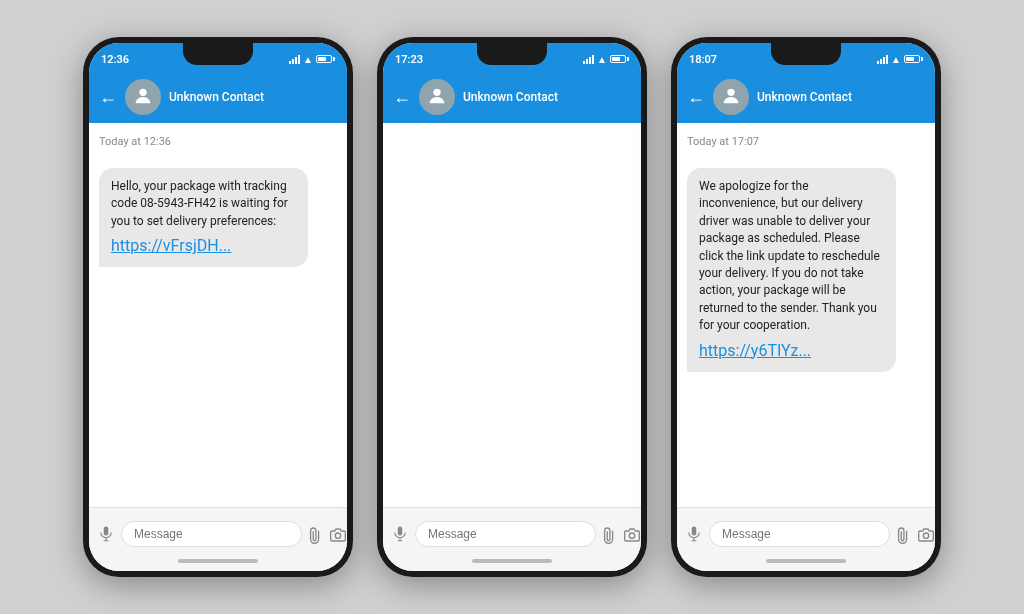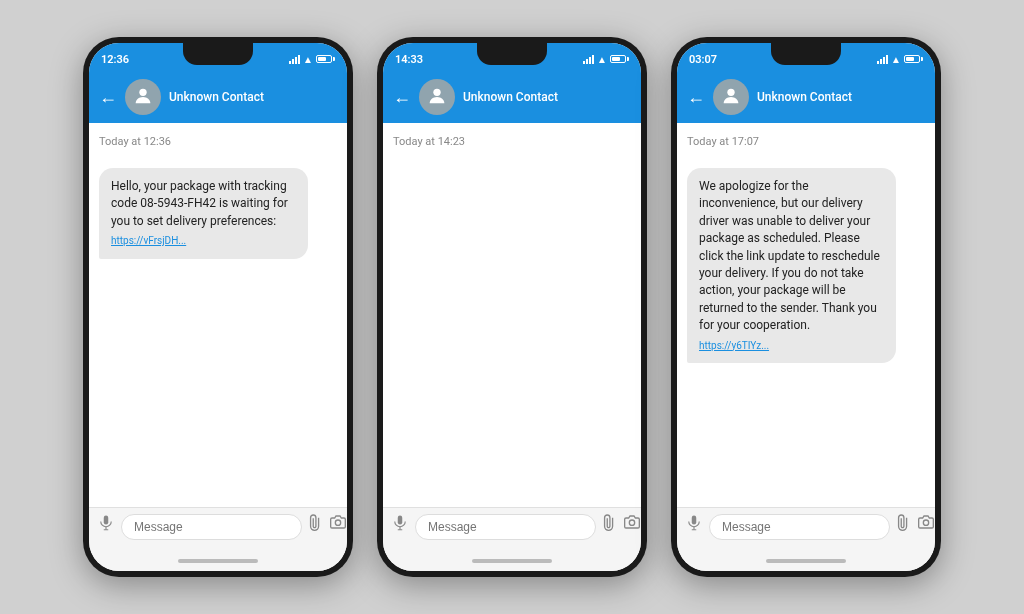--- a/index.html
+++ b/index.html
@@ -157,29 +157,29 @@
       font-size: 12px;
       color: #222;
       line-height: 1.45;
     }
 
     .message-link {
       color: #1a8fe0;
       text-decoration: underline;
       display: block;
       margin-top: 4px;
-      font-size: 10px;
+      font-size: 16px;
     }
 
     
     .input-bar {
       background: #f5f5f5;
       border-top: 1px solid #e0e0e0;
       display: flex;
-      align-items: flex-start;
+      align-items: flex-end;
       padding: 6px 8px;
       gap: 6px;
       height: 46px;
     }
 
     .mic-icon {
       font-size: 18px;
       color: #888;
     }
 
@@ -324,21 +324,21 @@
       <div class="home-indicator">
         <div class="home-bar"></div>
       </div>
     </div>
   </div>
     <div class="phone">
     <div class="notch"></div>
     <div class="phone-inner">
 
       <div class="status-bar">
-        <span class="status-time">14:33</span>
+        <span class="status-time">17:23</span>
         <div class="status-icons">
           <div class="signal-bars">
             <div class="signal-bar" style="height:3px"></div>
             <div class="signal-bar" style="height:5px"></div>
             <div class="signal-bar" style="height:7px"></div>
             <div class="signal-bar" style="height:9px"></div>
           </div>
           <span style="font-size:10px;color:#fff;">▲</span>
           <div class="battery">
             <div class="battery-body">
@@ -356,21 +356,20 @@
             <svg width="22" height="22" viewBox="0 0 24 24" fill="white">
               <circle cx="12" cy="8" r="4"></circle>
               <path d="M4 20c0-4 3.6-7 8-7s8 3 8 7"></path>
             </svg>
           </span>
         </div>
         <span class="contact-name">Unknown Contact</span>
       </div>
 
       <div class="chat-area">
-        <span class="timestamp-label">Today at 14:23</span>
       </div>
 
       <div class="input-bar">
         <span class="mic-icon">
           <svg width="18" height="18" viewBox="0 0 24 24" fill="#888">
             <rect x="9" y="2" width="6" height="12" rx="3"></rect>
             <path d="M5 10a7 7 0 0014 0" stroke="#888" stroke-width="1.5" fill="none"></path>
             <line x1="12" y1="17" x2="12" y2="21" stroke="#888" stroke-width="1.5"></line>
             <line x1="9" y1="21" x2="15" y2="21" stroke="#888" stroke-width="1.5"></line>
           </svg>
@@ -392,21 +391,21 @@
       <div class="home-indicator">
         <div class="home-bar"></div>
       </div>
     </div>
   </div>
     <div class="phone">
     <div class="notch"></div>
     <div class="phone-inner">
 
       <div class="status-bar">
-        <span class="status-time">03:07</span>
+        <span class="status-time">18:07</span>
         <div class="status-icons">
           <div class="signal-bars">
             <div class="signal-bar" style="height:3px"></div>
             <div class="signal-bar" style="height:5px"></div>
             <div class="signal-bar" style="height:7px"></div>
             <div class="signal-bar" style="height:9px"></div>
           </div>
           <span style="font-size:10px;color:#fff;">▲</span>
           <div class="battery">
             <div class="battery-body">

